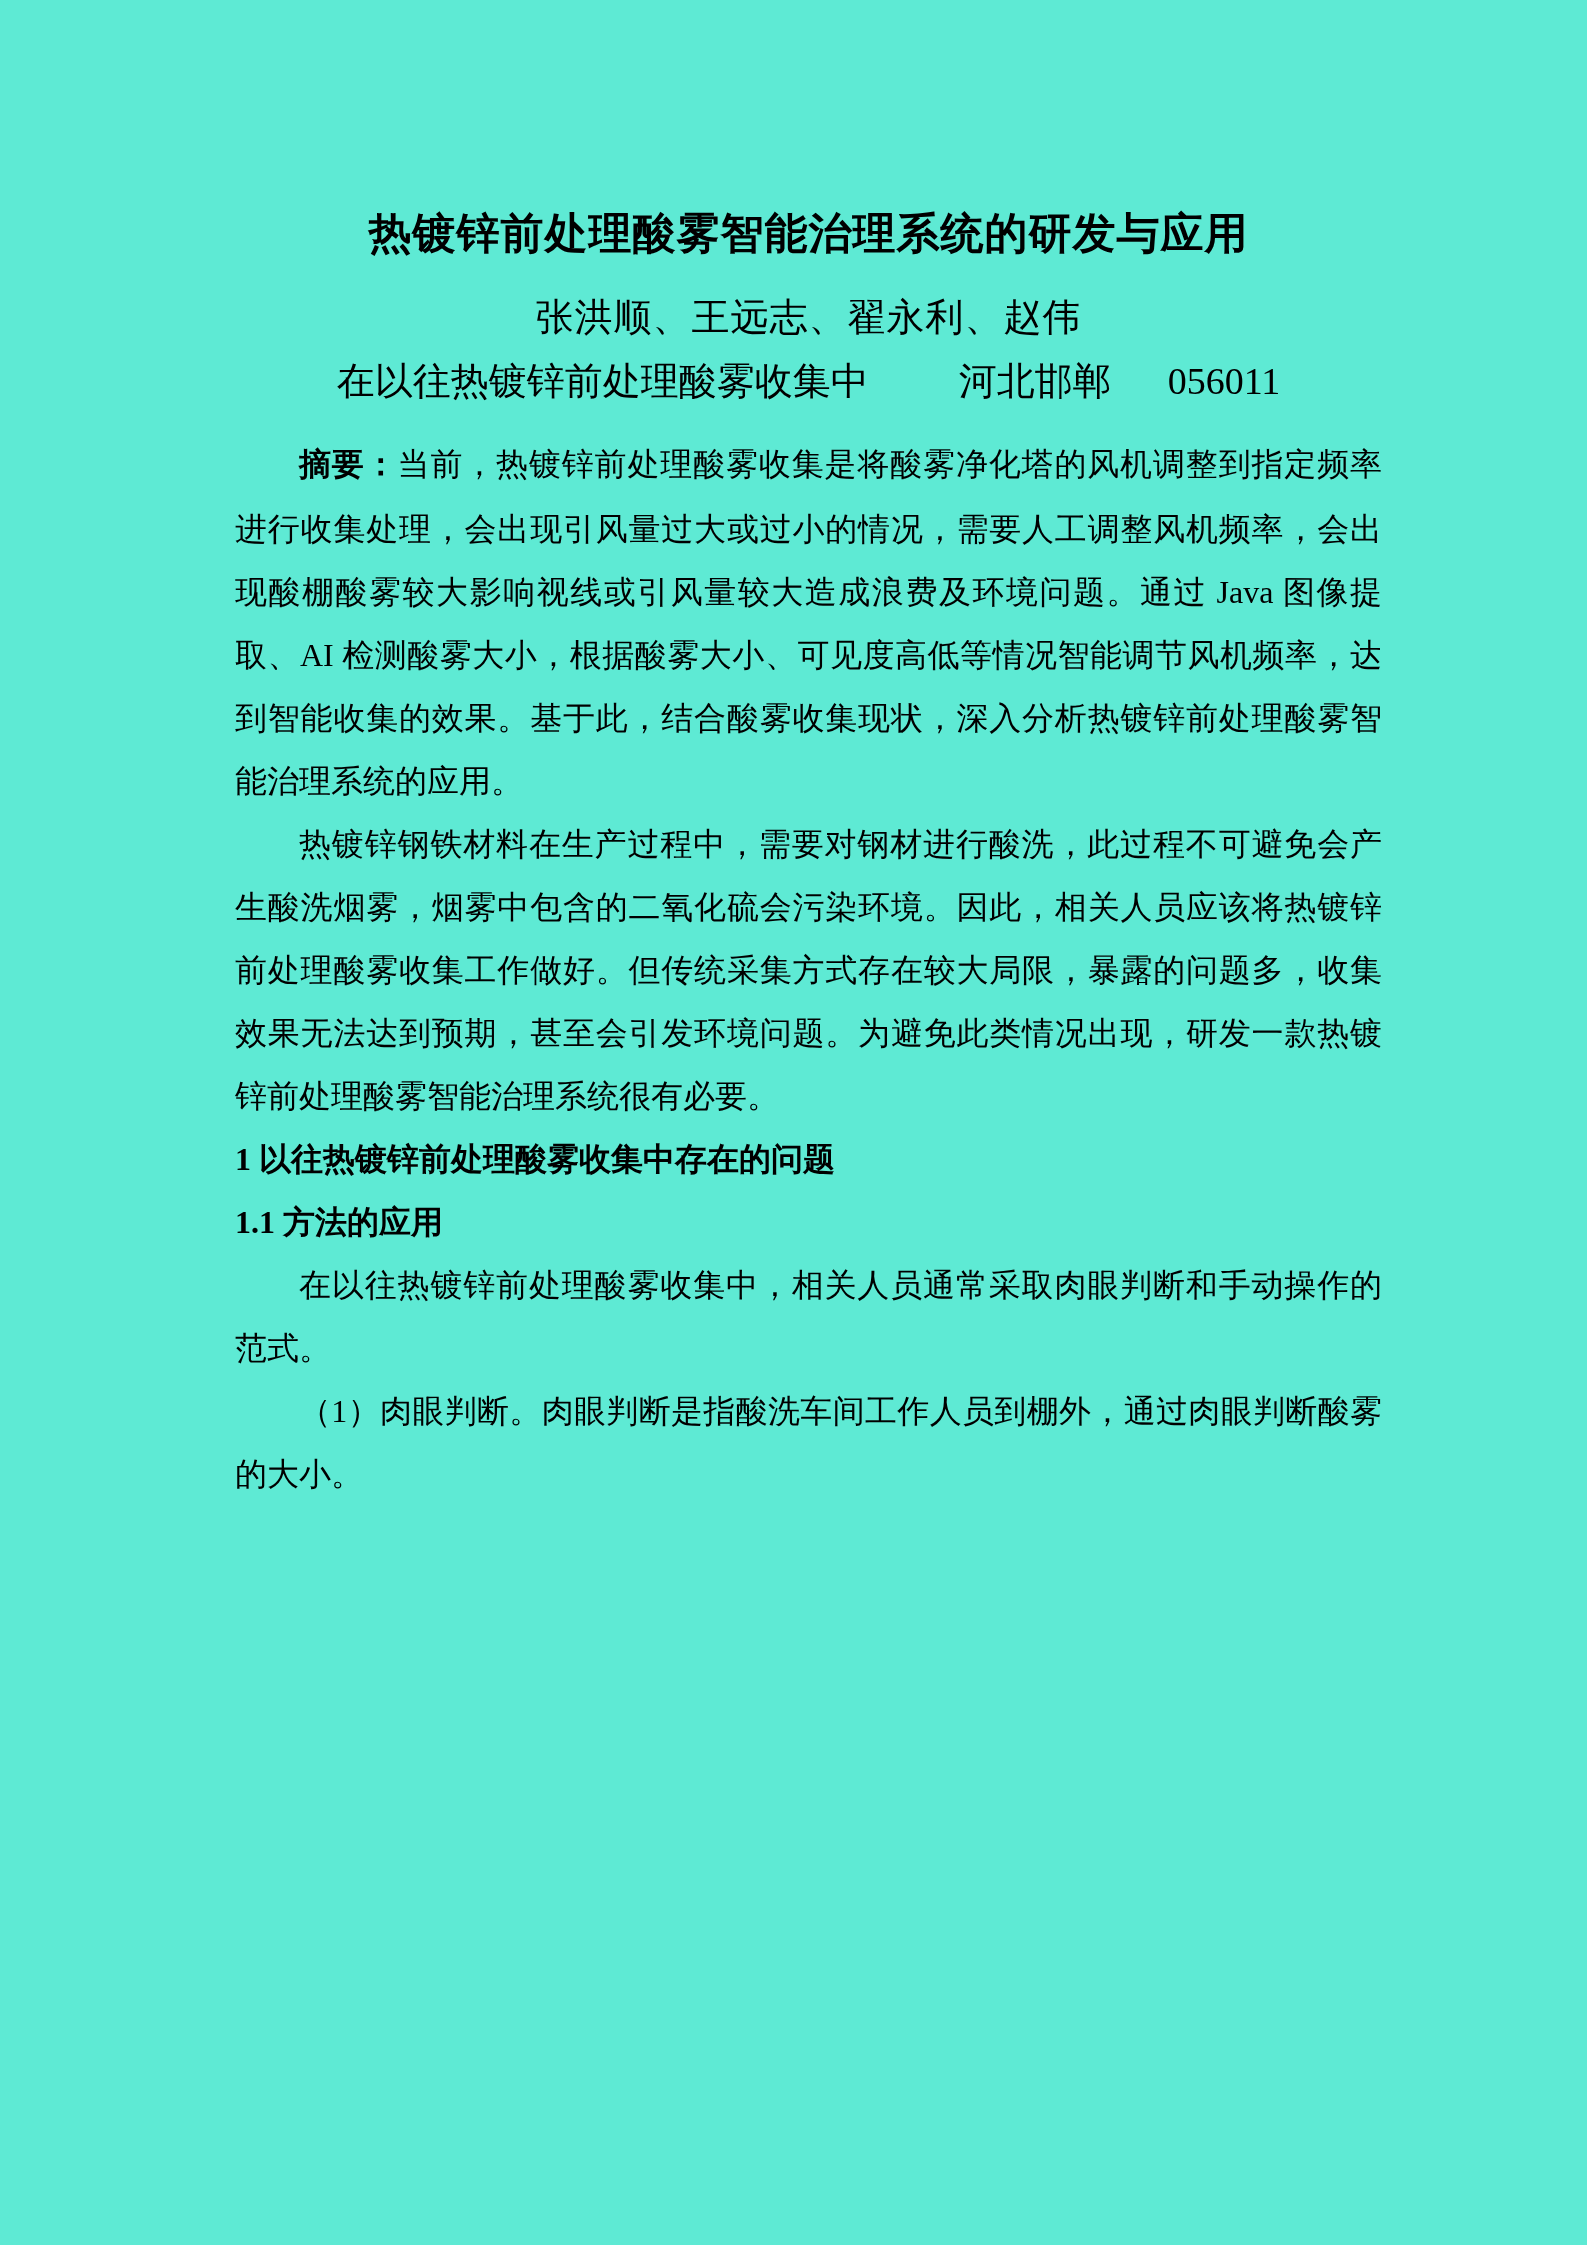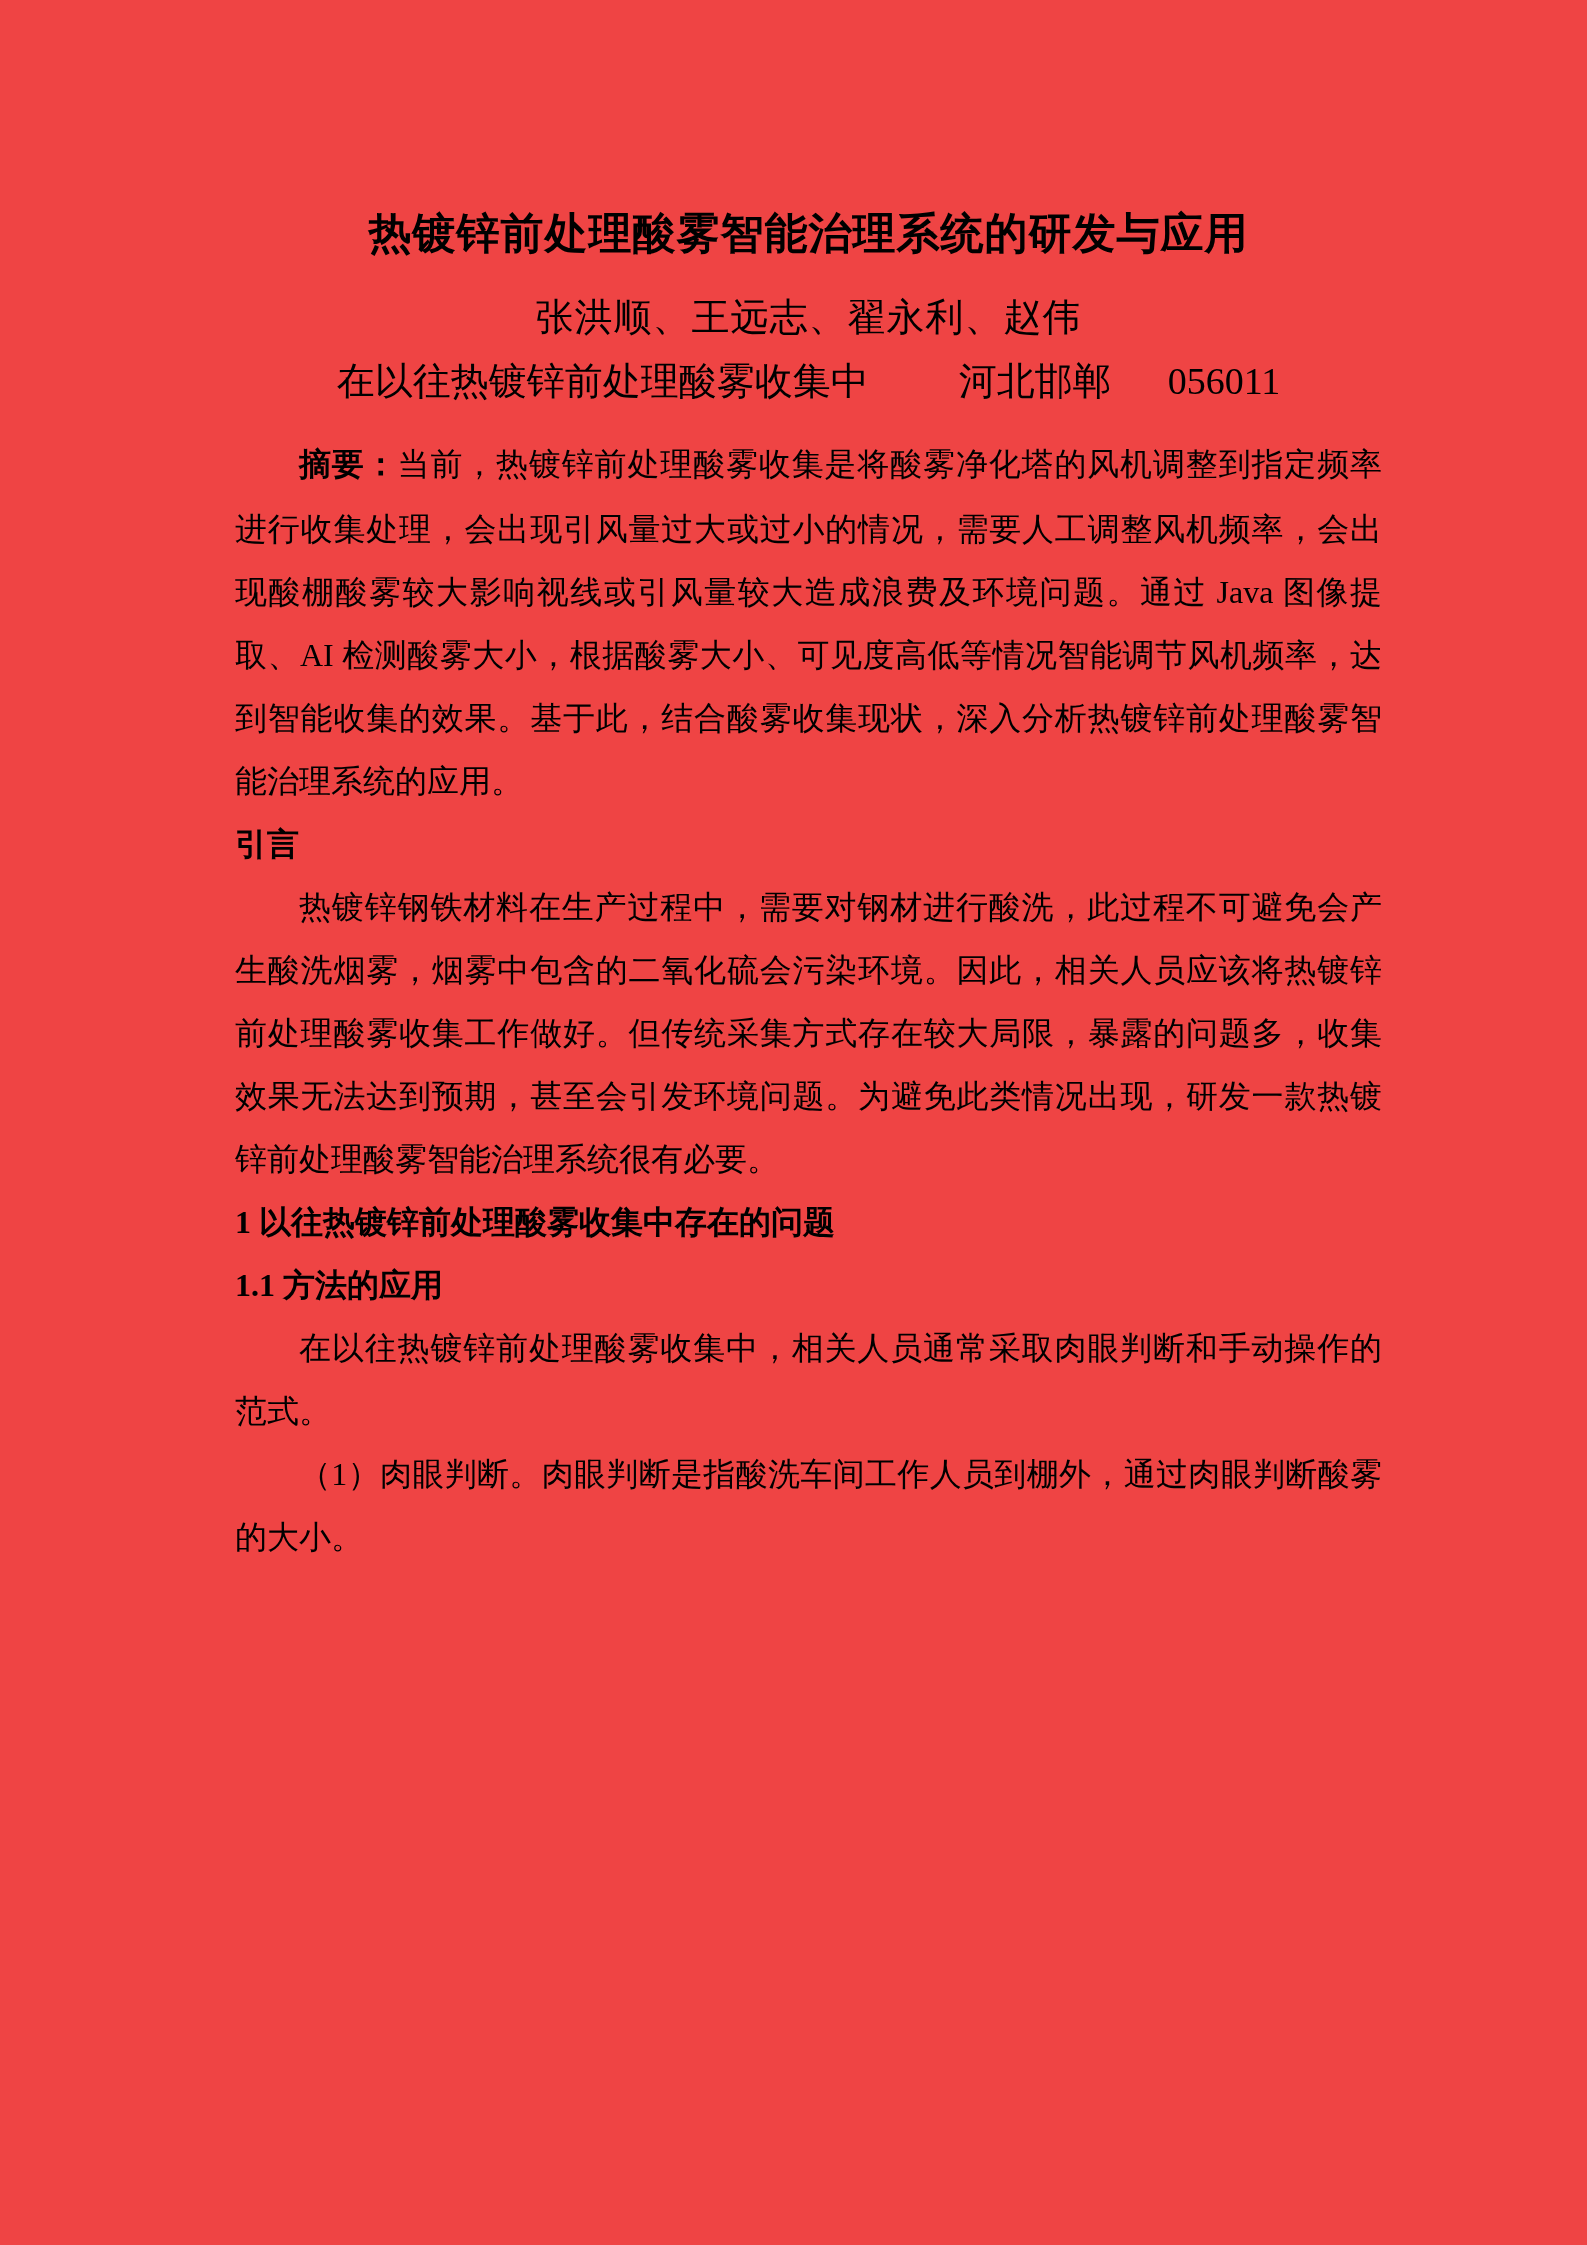--- a/index.html
+++ b/index.html
@@ -5,21 +5,21 @@
   html, body {
     margin: 0;
     padding: 0;
     background: #ffffff;
   }
   .page {
     position: relative;
     width: 1587px;
     height: 2245px;
     box-sizing: border-box;
-    background: #ef4444;
+    background: #5eead4;
     color: #000000;
     font-family: "Liberation Serif", "DejaVu Serif", serif;
     padding: 0 205px 0 235px;
     overflow: hidden;
   }
   .title {
     margin: 205px 0 0 0;
     font-size: 43px;
     line-height: 58px;
     font-weight: bold;
@@ -76,21 +76,20 @@
 
   <div class="affiliation">
     <span class="org">在以往热镀锌前处理酸雾收集中</span><span class="loc">河北邯郸</span><span class="zip">056011</span>
   </div>
 
   <div class="body">
 
     <p class="para"><span class="lbl">摘要：</span><span>当前，热镀锌前处理酸雾收集是将酸雾净化塔的风机调整到指定频率进行收集处理，会出现引风量过大或过小的情况，需要人工调整风机频率，会出现酸棚酸雾较大影响视线或引风量较大造成浪费及环境问题。通过 Java 图像提取、AI 检测酸雾大小，根据酸雾大小、可见度高低等情况智能调节风机频率，达到智能收集的效果。基于此，结合酸雾收集现状，深入分析热镀锌前处理酸雾智能治理系统的应用。</span></p>
 
 
-    <h2 class="heading">引言</h2>
 
     <p class="para">热镀锌钢铁材料在生产过程中，需要对钢材进行酸洗，此过程不可避免会产生酸洗烟雾，烟雾中包含的二氧化硫会污染环境。因此，相关人员应该将热镀锌前处理酸雾收集工作做好。但传统采集方式存在较大局限，暴露的问题多，收集效果无法达到预期，甚至会引发环境问题。为避免此类情况出现，研发一款热镀锌前处理酸雾智能治理系统很有必要。</p>
 
     <h2 class="heading">1 以往热镀锌前处理酸雾收集中存在的问题</h2>
 
     <h2 class="heading">1.1 方法的应用</h2>
 
     <p class="para">在以往热镀锌前处理酸雾收集中，相关人员通常采取肉眼判断和手动操作的范式。</p>
 
     <p class="para">（1）肉眼判断。肉眼判断是指酸洗车间工作人员到棚外，通过肉眼判断酸雾的大小。</p>

